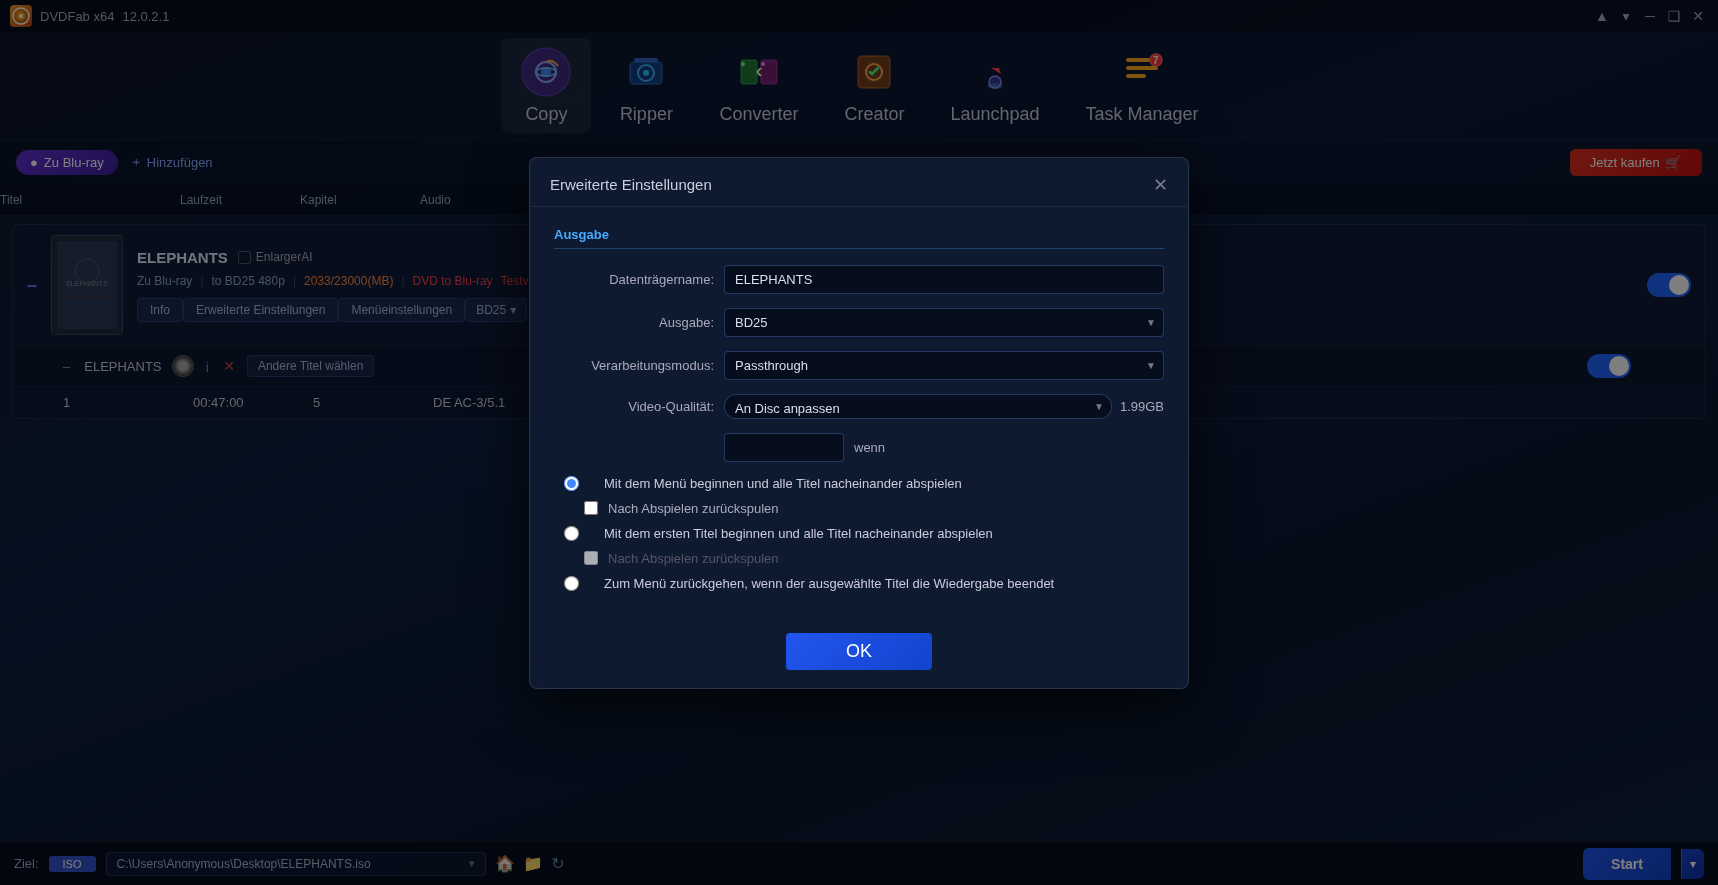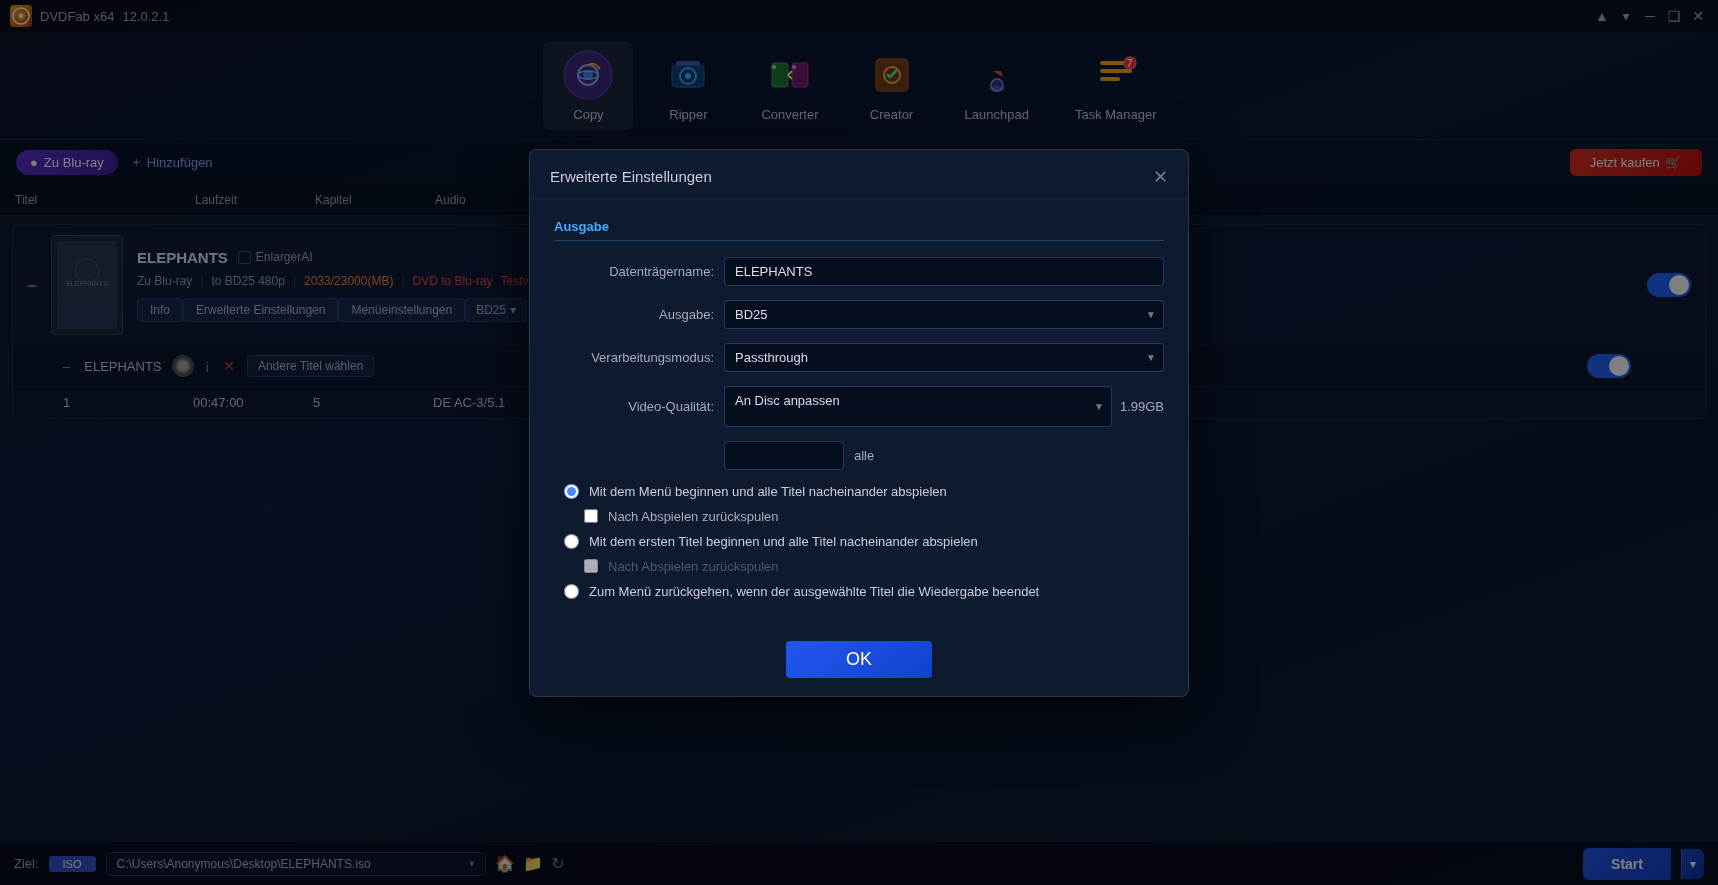--- a/index.html
+++ b/index.html
@@ -67,21 +67,21 @@
       cursor: pointer;
       border-radius: 8px;
       min-width: 90px;
     }
     .nav-item.active { background: rgba(255,255,255,0.08); }
     .nav-icon {
       width: 52px; height: 52px;
       display: flex; align-items: center; justify-content: center;
     }
     .nav-label {
-      font-size: 13px; color: #ccd; text-align: center;
+      font-size: 18px; color: #ccd; text-align: center;
     }
 
     
     .actionbar {
       height: 44px;
       background: rgba(8,16,35,0.5);
       display: flex;
       align-items: center;
       padding: 0 16px;
       gap: 12px;
@@ -104,21 +104,21 @@
       padding: 6px 20px; border-radius: 6px; cursor: pointer;
       display: flex; align-items: center; gap: 6px;
     }
 
     
     .col-headers {
       height: 32px;
       background: rgba(5,12,28,0.6);
       display: flex;
       align-items: center;
-      padding: 0 15px;
+      padding: 0 0;
       border-bottom: 1px solid rgba(255,255,255,0.06);
       font-size: 12px;
       color: #99aabb;
     }
     .col-title { width: 180px; }
     .col-laufzeit { width: 120px; }
     .col-kapitel { width: 120px; }
     .col-audio { width: 180px; }
     .col-untertitel { width: 200px; }
 
@@ -400,23 +400,23 @@
     .quality-select-wrap { flex: 1; position: relative; }
     .quality-select-wrap::after {
       content: '▼';
       position: absolute; right: 8px; top: 50%; transform: translateY(-50%);
       color: #778; font-size: 10px; pointer-events: none;
     }
     .quality-select-wrap select {
       width: 100%;
       background: #060e1e;
       border: 1px solid rgba(80,120,200,0.4);
-      border-radius: 3px;
+      border-radius: 12px;
       color: #dde; font-size: 13px;
-      padding: 6px 28px 18px 10px;
+      padding: 6px 28px 2px 10px;
       appearance: none;
     }
     .quality-gb { font-size: 13px; color: #aab; white-space: nowrap; }
     .quality-kbps-input {
       width: 120px;
       background: #060e1e;
       border: 1px solid rgba(80,120,200,0.4);
       border-radius: 4px;
       color: #dde; font-size: 13px;
       padding: 6px 10px;
@@ -424,21 +424,21 @@
     .kbps-label { font-size: 13px; color: #aab; }
 
     .abspielmodus-title {
       color: #44aaff; font-size: 13px; font-weight: 600;
       margin: 16px 0 14px;
       border-bottom: 1px solid rgba(68,170,255,0.3);
       padding-bottom: 6px;
     }
 
     .radio-row {
-      display: flex; align-items: center; gap: 10px;
+      display: flex; align-items: center; gap: 25px;
       margin-bottom: 10px; padding-left: 10px;
     }
     .radio-input {
       width: 15px; height: 15px;
       accent-color: #4488ff;
       cursor: pointer;
     }
     .radio-label { font-size: 13px; color: #ccd; }
     .checkbox-row {
       display: flex; align-items: center; gap: 10px;
@@ -716,21 +716,21 @@
               <option>Benutzerdefiniert</option>
             </select>
           </div>
           <span class="quality-gb">1.99GB</span>
         </div>
       </div>
 
       <div class="form-row">
         <span class="form-label"></span>
         <input class="quality-kbps-input" type="text" value="" style="">
-        <span class="kbps-label">alle</span>
+        <span class="kbps-label">wenn</span>
       </div>
 
 
       <div class="radio-row">
         <input type="radio" class="radio-input" name="abspielmodus" checked="" style="">
         <span class="radio-label">Mit dem Menü beginnen und alle Titel nacheinander abspielen</span>
       </div>
 
       <div class="checkbox-row">
         <input type="checkbox" class="checkbox-input" style="">

